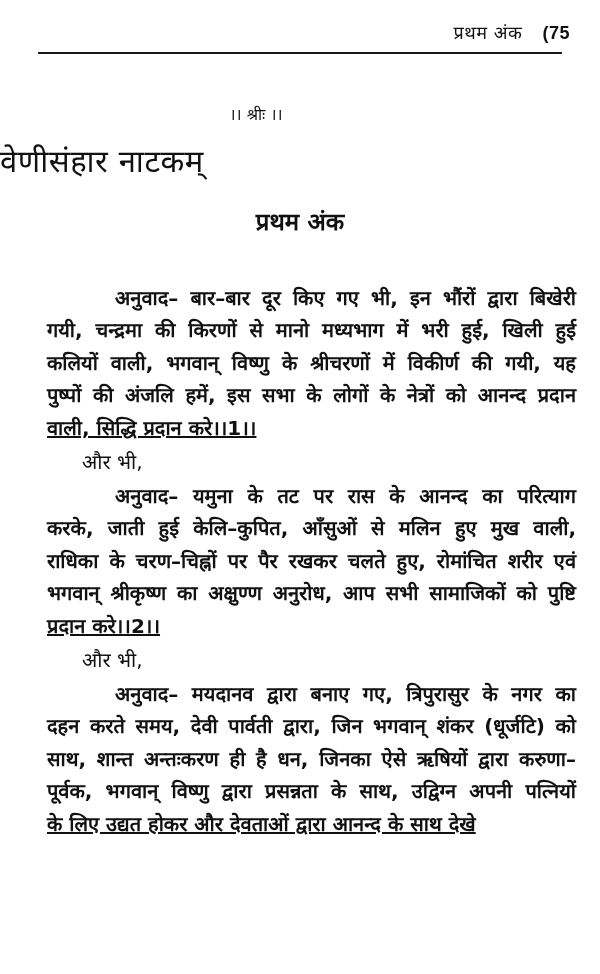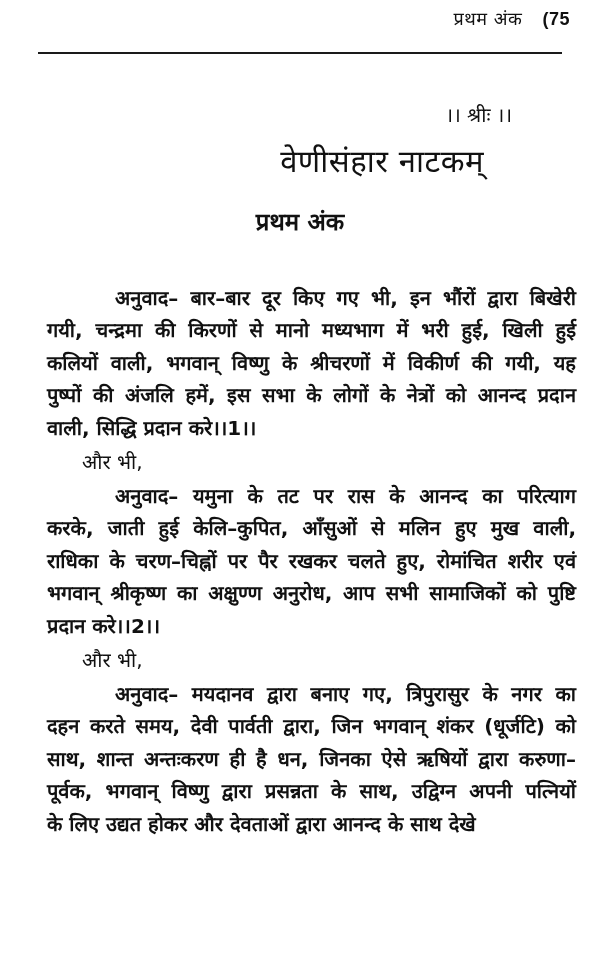--- a/index.html
+++ b/index.html
@@ -2,48 +2,48 @@
 <html><head>
 <meta charset="utf-8">
 <style>
   html, body { margin: 0; padding: 0; background: #ffffff; }
   body {
     width: 600px; height: 974px; overflow: hidden; position: relative;
     font-family: "DejaVu Sans", "Liberation Sans", sans-serif;
     color: #111111;
   }
   .running-head {
-    position: absolute; top: 6px; right: 30px;
+    position: absolute; top: 20px; right: 30px;
     font-size: 18px; line-height: 26px; letter-spacing: 0.5px;
     white-space: nowrap;
   }
   .running-head .page-no { margin-left: 14px; font-family: "Liberation Sans", sans-serif; font-weight: bold; font-size: 18px; }
   .head-rule {
     position: absolute; top: 52px; left: 38px; width: 524px; height: 0;
     border-top: 2px solid #1a1a1a;
   }
   .invocation {
-    position: absolute; top: 102px; left: 0; width: 512px; text-align: right;
-    font-size: 20px; line-height: 26px;
+    position: absolute; top: 102px; left: 0; width: 512px; text-align: center;
+    font-size: 16px; line-height: 26px;
   }
   .title {
-    position: absolute; top: 140px; left: 0; width: 484px; text-align: right;
+    position: absolute; top: 140px; left: 0; width: 484px; text-align: left;
     font-size: 31px; line-height: 42px; font-weight: normal; letter-spacing: 0.5px;
   }
   .subtitle {
     position: absolute; top: 204px; left: 0; width: 600px; text-align: center;
     font-size: 24px; line-height: 36px; font-weight: bold;
   }
   .body-text {
     position: absolute; top: 282px; left: 14px; width: 562px;
     font-size: 20px; line-height: 32.4px;
     font-weight: bold;
   }
   .line { display: block; text-align: justify; text-align-last: justify; white-space: nowrap; margin-left: 33px; }
-  .line.last { text-align-last: left; }
+  .line.last { text-align-last: left; text-decoration: underline; }
   .line.first { padding-left: 68px; }
   .aur-bhi {
     display: block; padding-left: 68px; font-weight: normal; height: 36px; line-height: 36px;
   }
 </style>
 </head>
 <body>
 
 <div>
 

